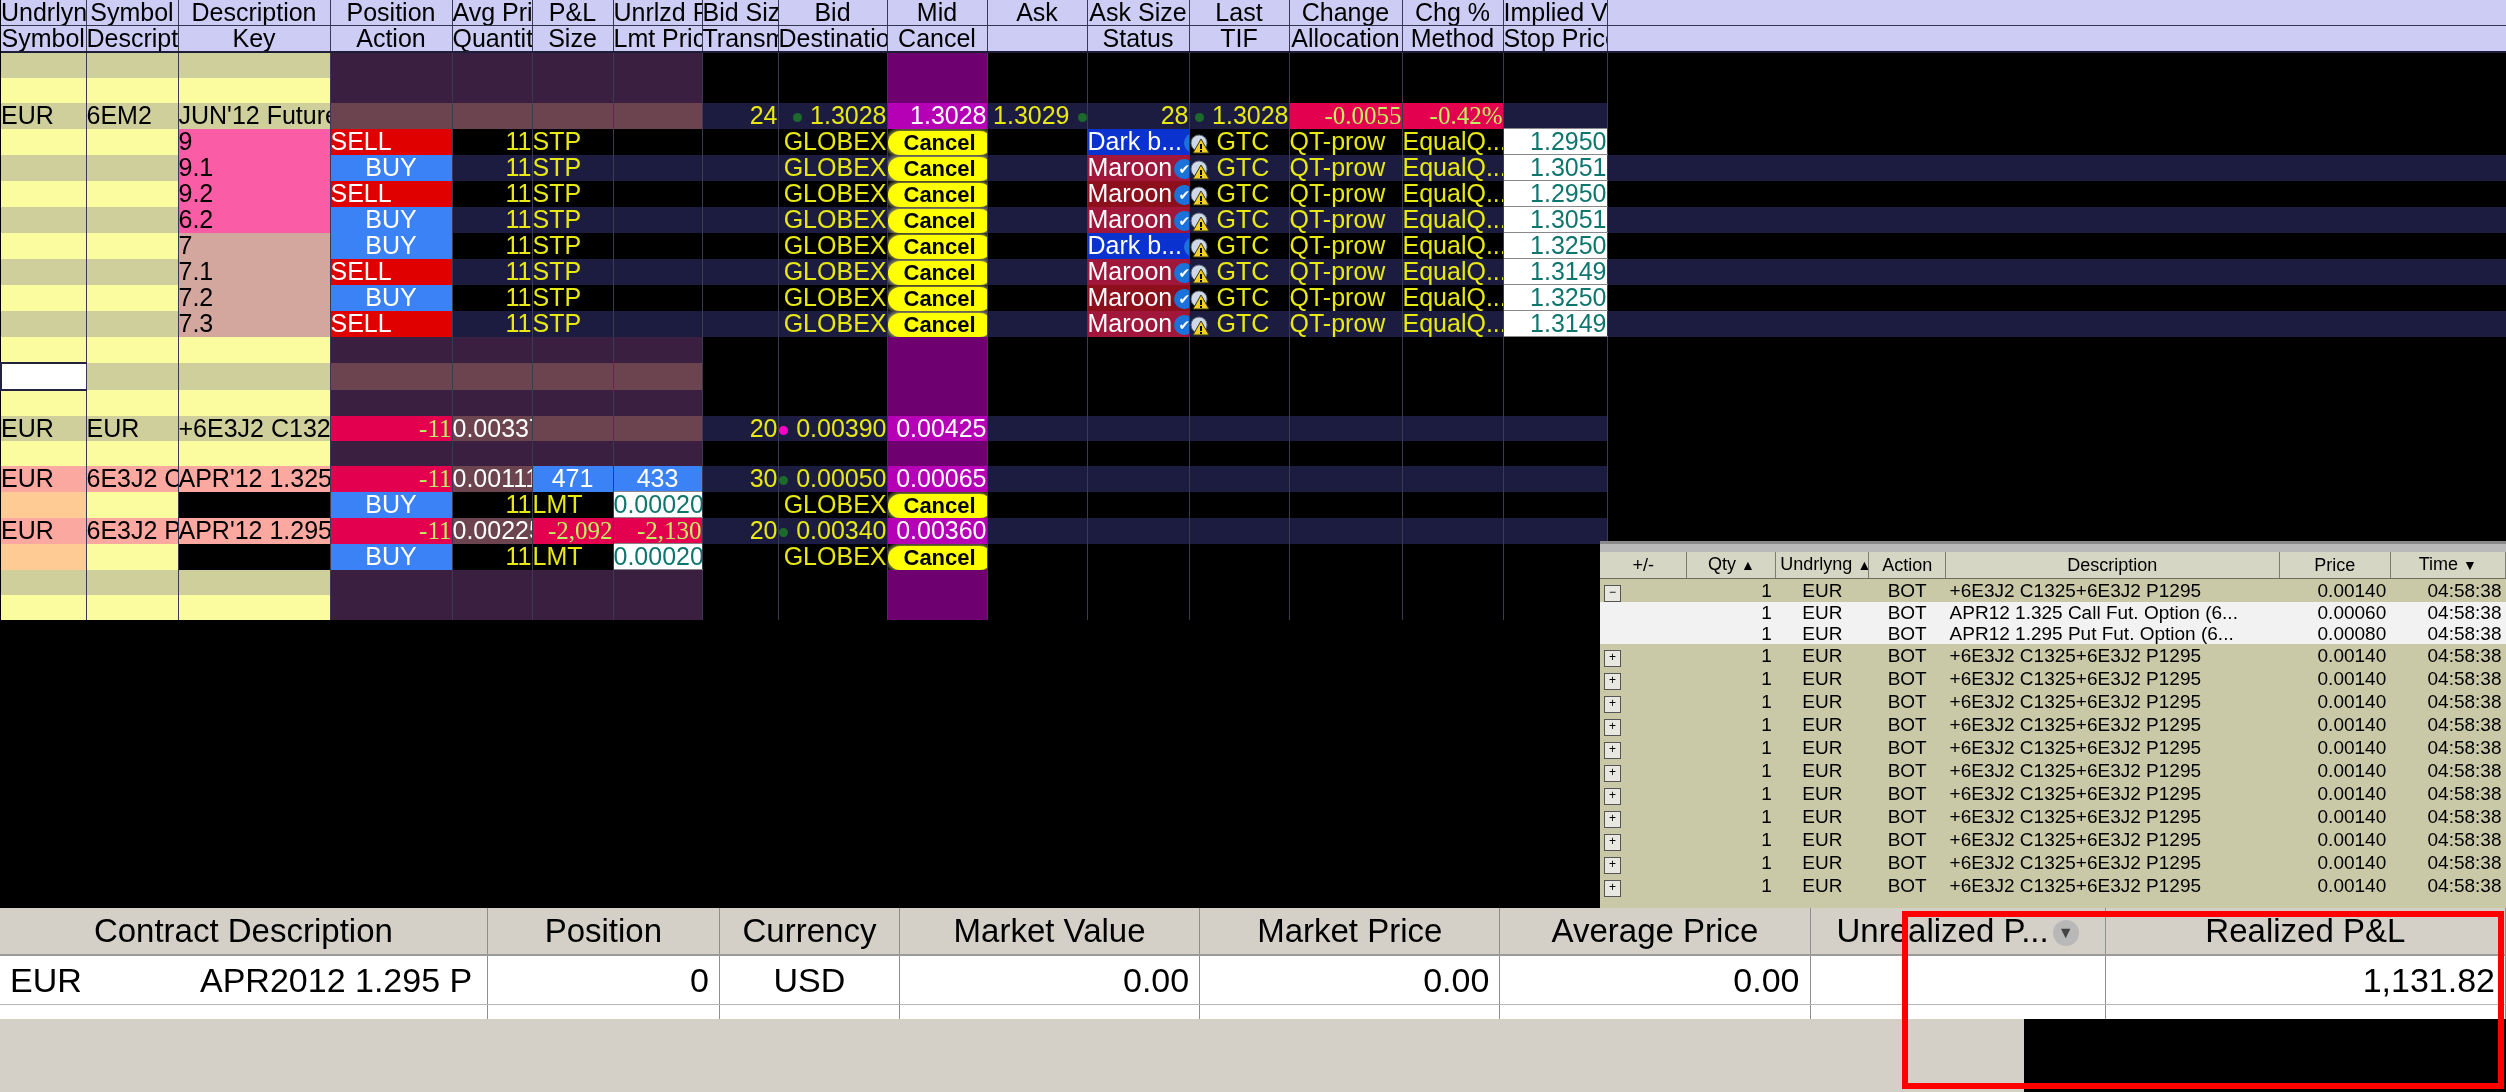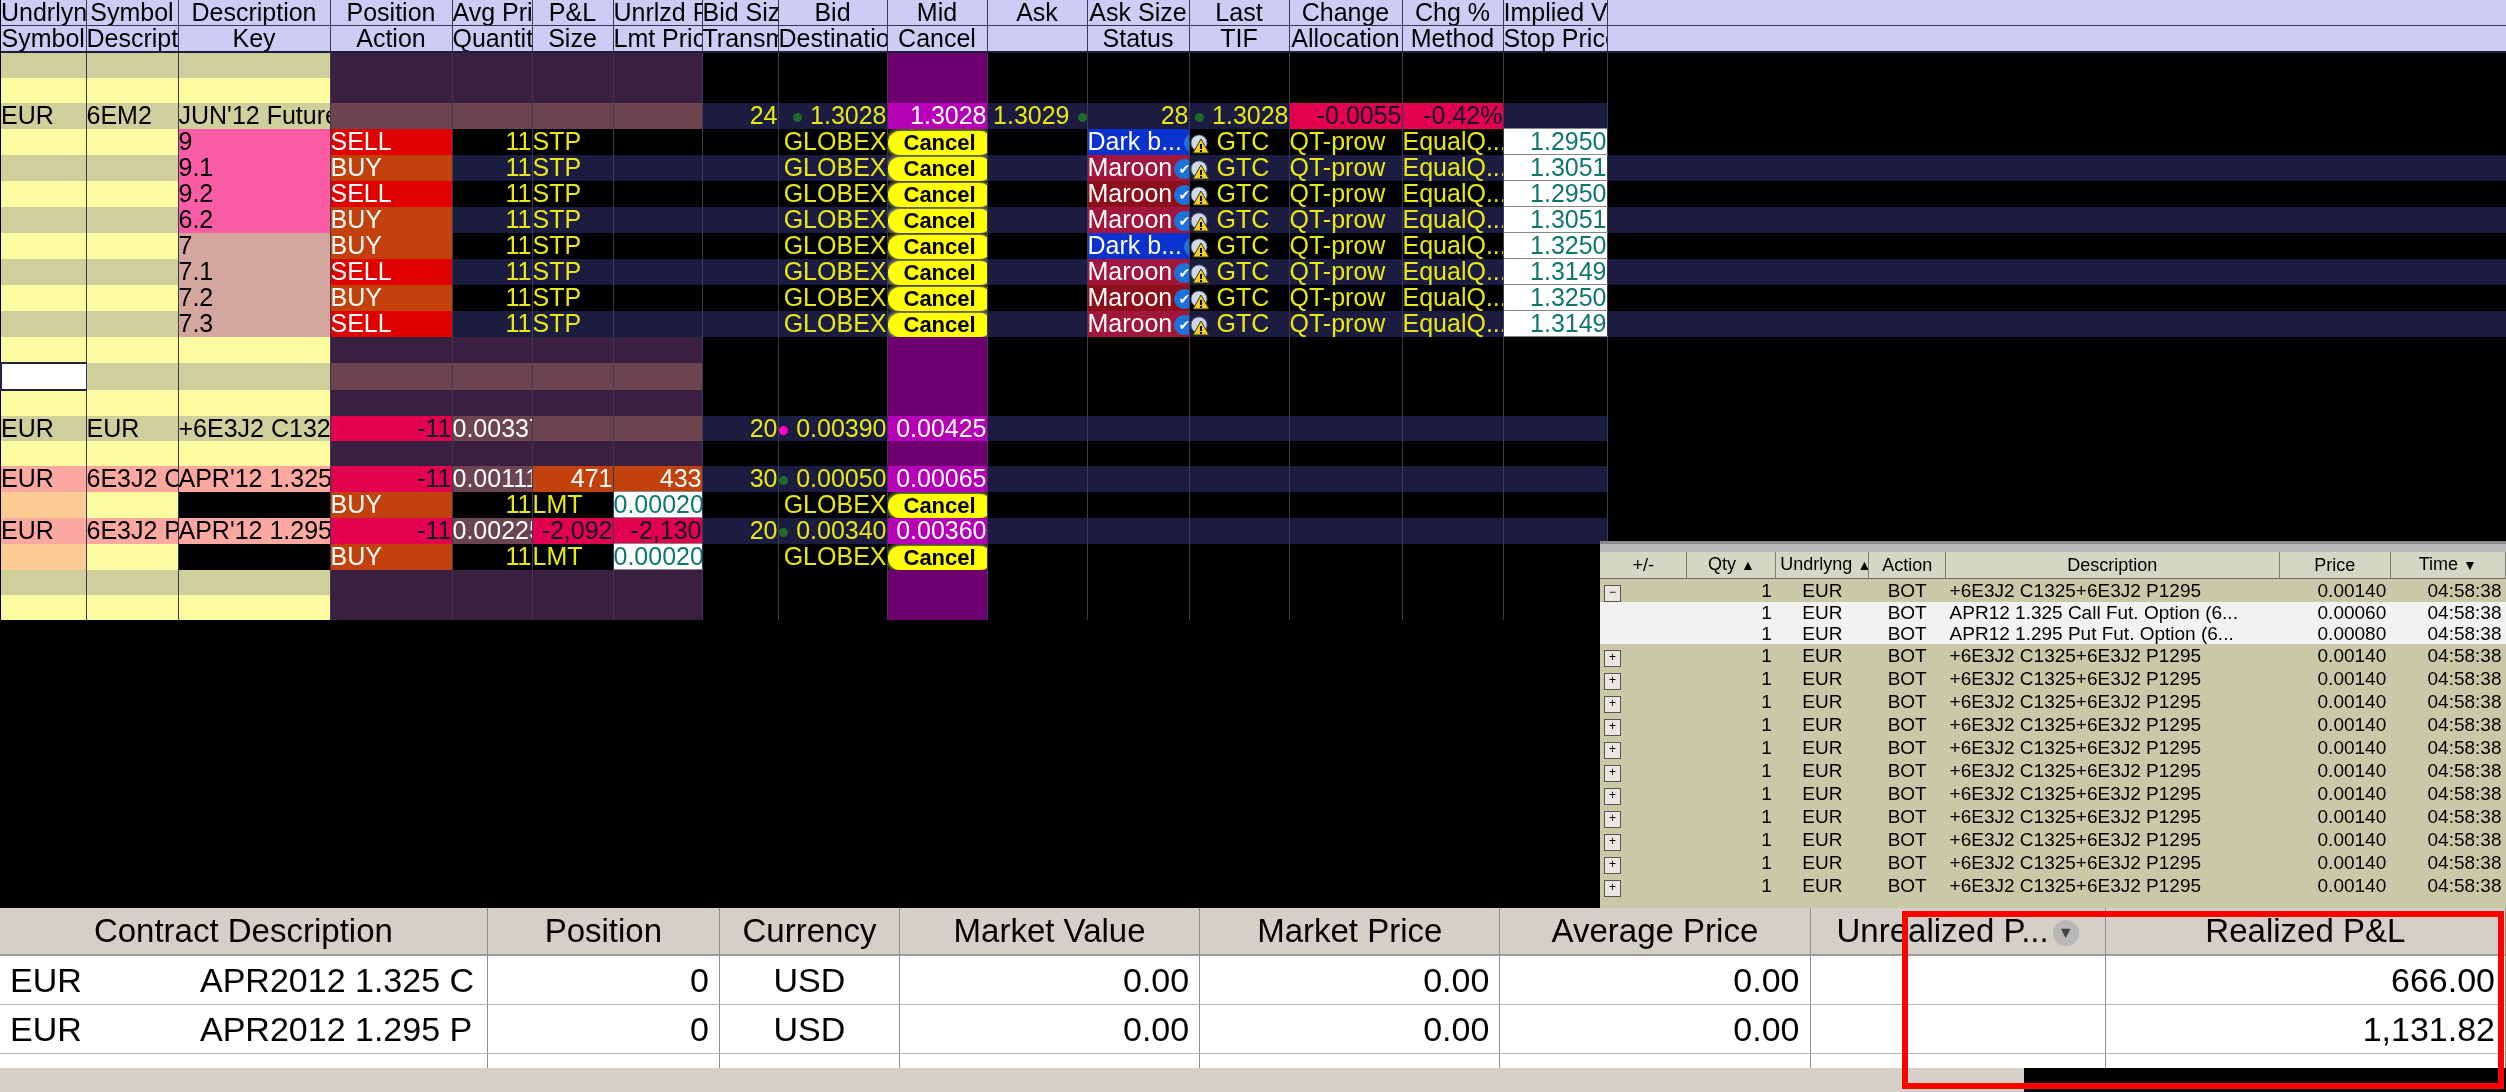--- a/index.html
+++ b/index.html
@@ -29,23 +29,23 @@
   .bg-pink{background:#fa5ca5;color:#000;}
   .bg-rose{background:#d3a79d;color:#000;}
   .bg-salmon{background:#fba8a0;color:#000;}
   .bg-peach{background:#ffcb95;color:#000;}
   .bg-plumdark{background:#3b1f40;}
   .bg-plum{background:#6c4450;}
   .bg-navy{background:#1c1c40;color:#e8e812;}
   .bg-black{background:#000;color:#e8e812;}
   .bg-mag{background:#b500b5;color:#fff;}
   .bg-magdk{background:#6f0070;}
-  .bg-crim{background:#e3004f;color:#0f172a;}
+  .bg-crim{background:#e3004f;color:#bef264;font-family:Liberation Serif, serif;}
   .bg-red{background:#e00000;color:#fff;}
-  .bg-blue{background:#c2410c;color:#fff;}
+  .bg-blue{background:#3b82f6;color:#fff;text-align:center;}
   .bg-maroon{background:#a1173c;color:#fff;}
   .bg-maroon2{background:#8d0f1c;color:#fff;}
   .bg-darkb{background:#0a32cf;color:#fff;}
   .txt-w{color:#fff;}
 
   .cancel-pill{display:inline-block;background:#ffff00;color:#000;border-radius:13px;
       padding:0 16px;font-size:22px;line-height:24px;font-weight:bold;
       box-shadow:0 0 4px 2px rgba(255,255,120,.55);}
   .cancel-wrap{text-align:center;background:#000;}
   .cancel-wrap.navy{background:#1c1c40;}
@@ -795,30 +795,20 @@
           <td class="">Contract Description</td>
           <td class="">Position</td>
           <td class="">Currency</td>
           <td class="">Market Value</td>
           <td class="">Market Price</td>
           <td class="">Average Price</td>
           <td class="">Unrealized P...<span class="sortarrow">▼</span></td>
           <td class="">Realized P&amp;L</td>
         </tr>
         <tr class="prow">
-          <td class="l"><span class="lbl2">EUR</span>APR2012 1.325 C</td>
-          <td class="r">0</td>
-          <td class="ctr">USD</td>
-          <td class="r">0.00</td>
-          <td class="r">0.00</td>
-          <td class="r">0.00</td>
-          <td class="r"></td>
-          <td class="r">666.00</td>
-        </tr>
-        <tr class="prow">
           <td class="l"><span class="lbl2">EUR</span>APR2012 1.295 P</td>
           <td class="r">0</td>
           <td class="ctr">USD</td>
           <td class="r">0.00</td>
           <td class="r">0.00</td>
           <td class="r">0.00</td>
           <td class="r"></td>
           <td class="r">1,131.82</td>
         </tr>
         <tr class="ptail">

